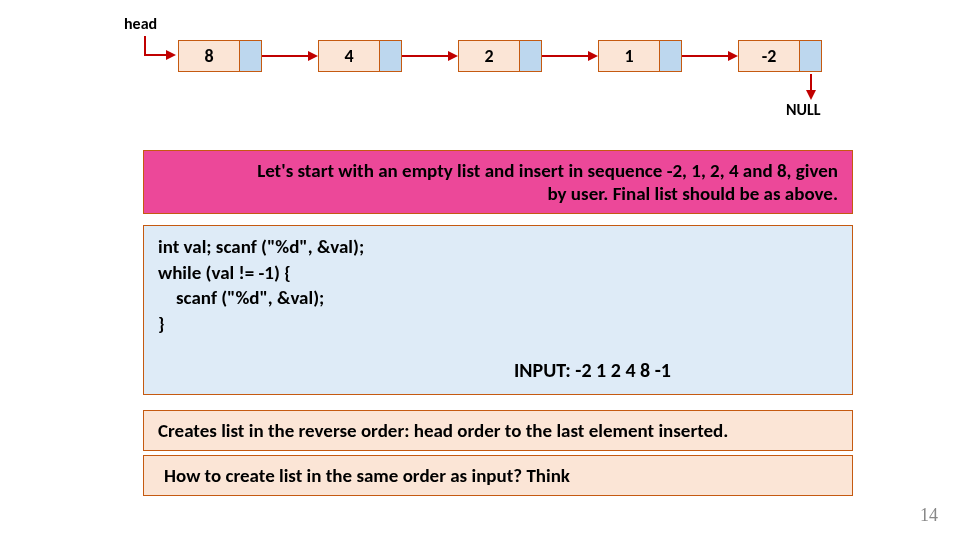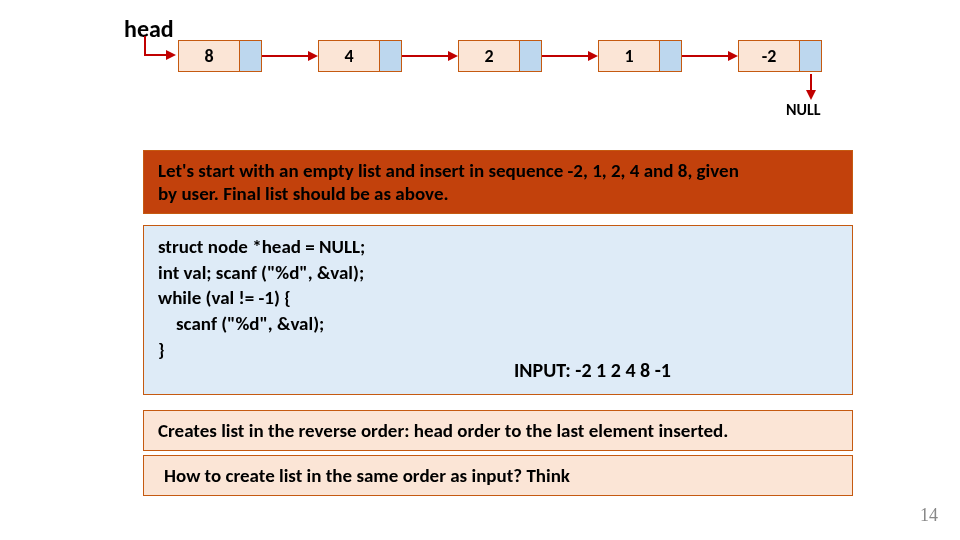--- a/index.html
+++ b/index.html
@@ -7,21 +7,21 @@
     width: 960px;
     height: 540px;
     background: #fff;
     font-family: Calibri, Arial, sans-serif;
     position: relative;
   }
   .head-label {
     position: absolute;
     font-weight: bold;
     color: #000;
-    font-size: 24px;
+    font-size: 16px;
   }
   .node {
     position: absolute;
     display: flex;
     border: 1.5px solid #C55A11;
   }
   .node-val {
     width: 60px;
     height: 30px;
     background: #FBE5D6;
@@ -62,21 +62,21 @@
     border-right: 5px solid transparent;
     border-top: 10px solid #C00000;
   }
   .box {
     position: absolute;
     border: 1.5px solid #C55A11;
     padding: 8px 14px;
     font-size: 19px;
     color: #000;
   }
-  .box-green { background: #c2410c; }
+  .box-green { background: #ec4899; text-align: right; }
   .box-blue { background: #DEEBF7; }
   .box-orange { background: #FBE5D6; }
   .bold { font-weight: bold; }
   .code-line { line-height: 1.35; }
   .indent { padding-left: 18px; }
   .input-label {
     position: absolute;
     font-weight: bold;
     font-size: 20px;
   }
@@ -135,21 +135,20 @@
 <div class="arrow-head-down" style="left:806px; top:90px;"></div>
 
 <div class="null-label" style="left:786px; top:100px;">NULL</div>
 
 <div class="box box-green" style="left:143px; top:150px; width:710px;">
   <div class="bold">Let's start with an empty list and insert in sequence -2, 1, 2, 4 and 8, given</div>
   <div class="bold">by user. Final list should be as above.</div>
 </div>
 
 <div class="box box-blue" style="left:143px; top:225px; width:710px; height:170px;">
-  <div class="code-line bold">struct node *head = NULL;</div>
   <div class="code-line bold">int val; scanf ("%d", &amp;val);</div>
   <div class="code-line bold">while (val != -1) {</div>
   <div class="code-line bold indent">scanf ("%d", &amp;val);</div>
   <div class="code-line bold">}</div>
   <div class="input-label" style="left:370px; top:132px;">INPUT: -2 1 2 4 8 -1</div>
 </div>
 
 <div class="box box-orange bold" style="left:143px; top:410px; width:710px;">Creates list in the reverse order: head order to the last element inserted.</div>
 
 <div class="box box-orange bold" style="left:143px; top:455px; width:710px;padding-left:20px;">How to create list in the same order as input? Think</div>

